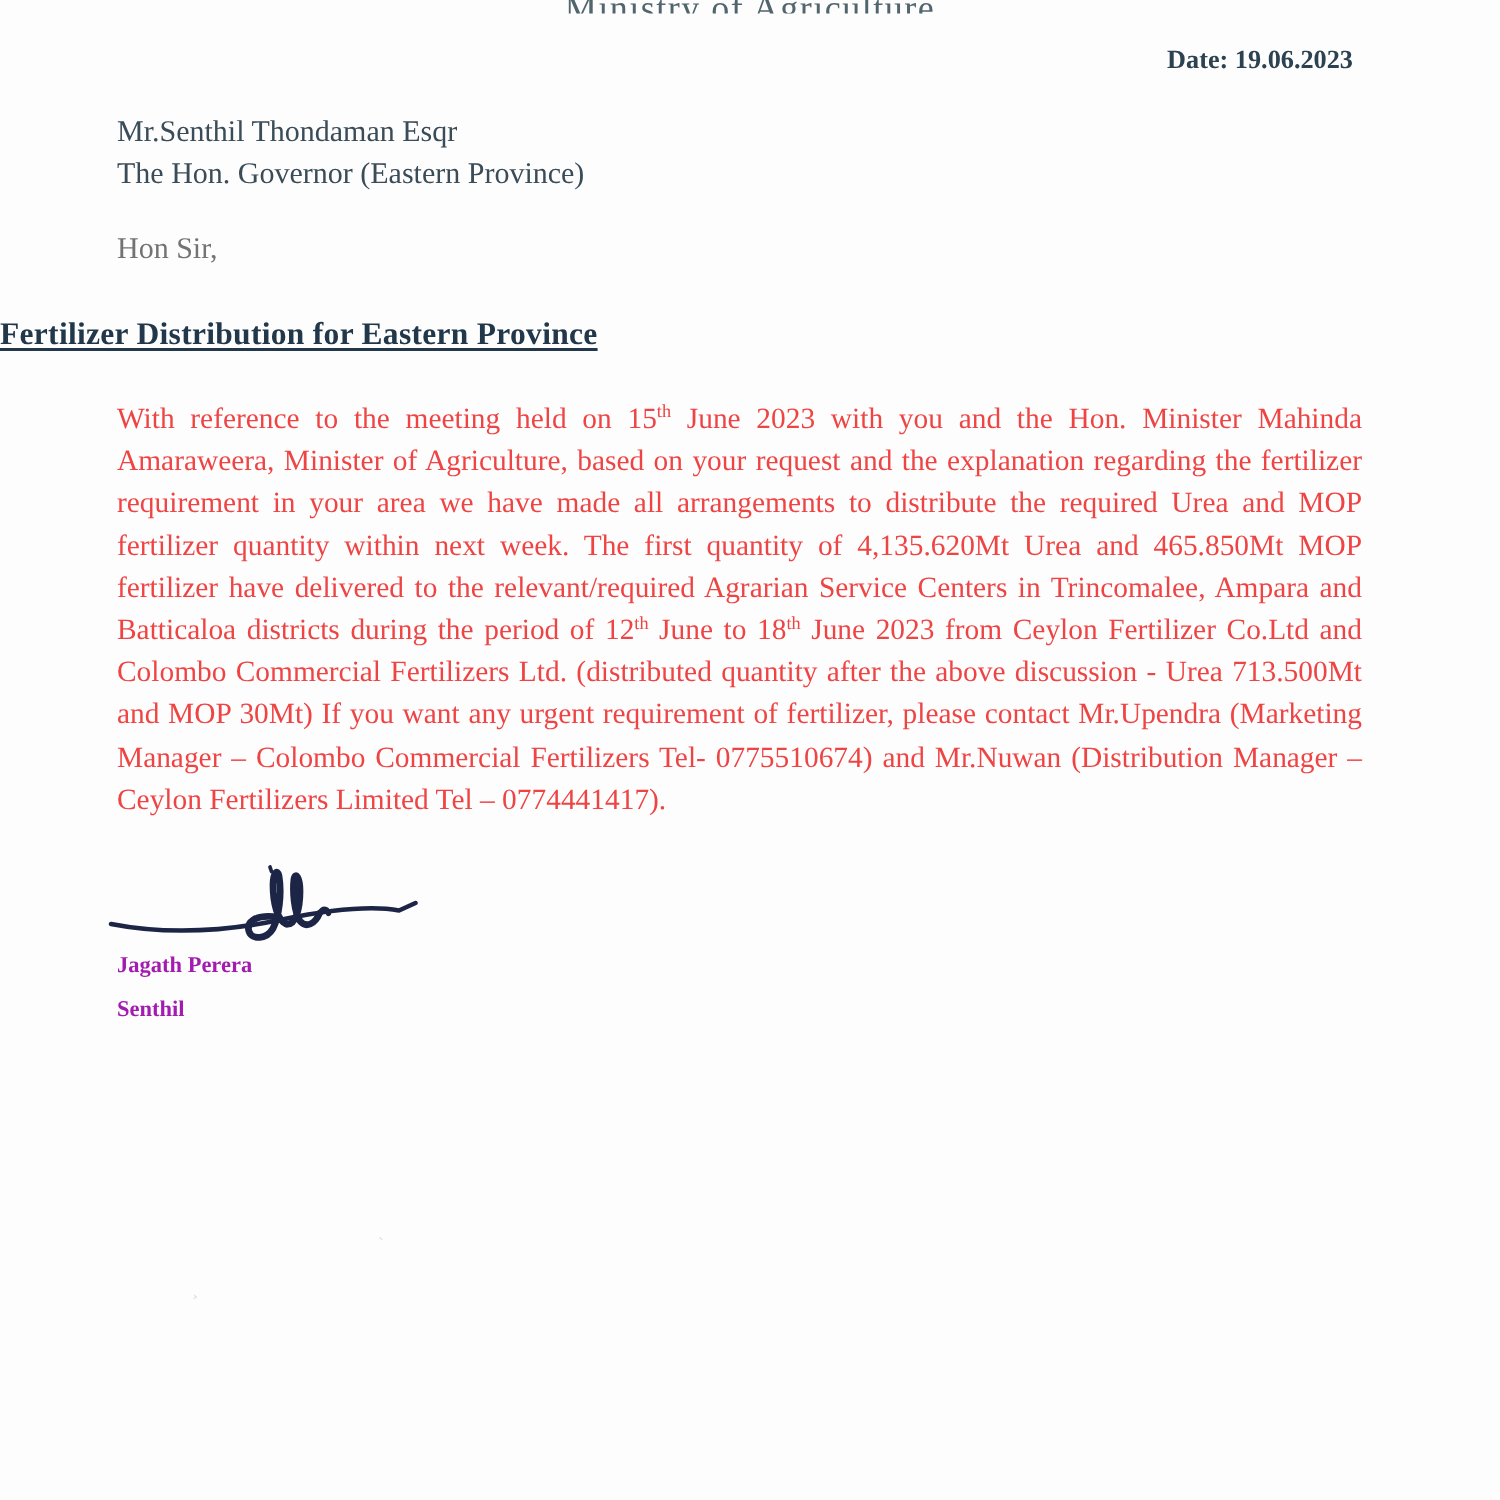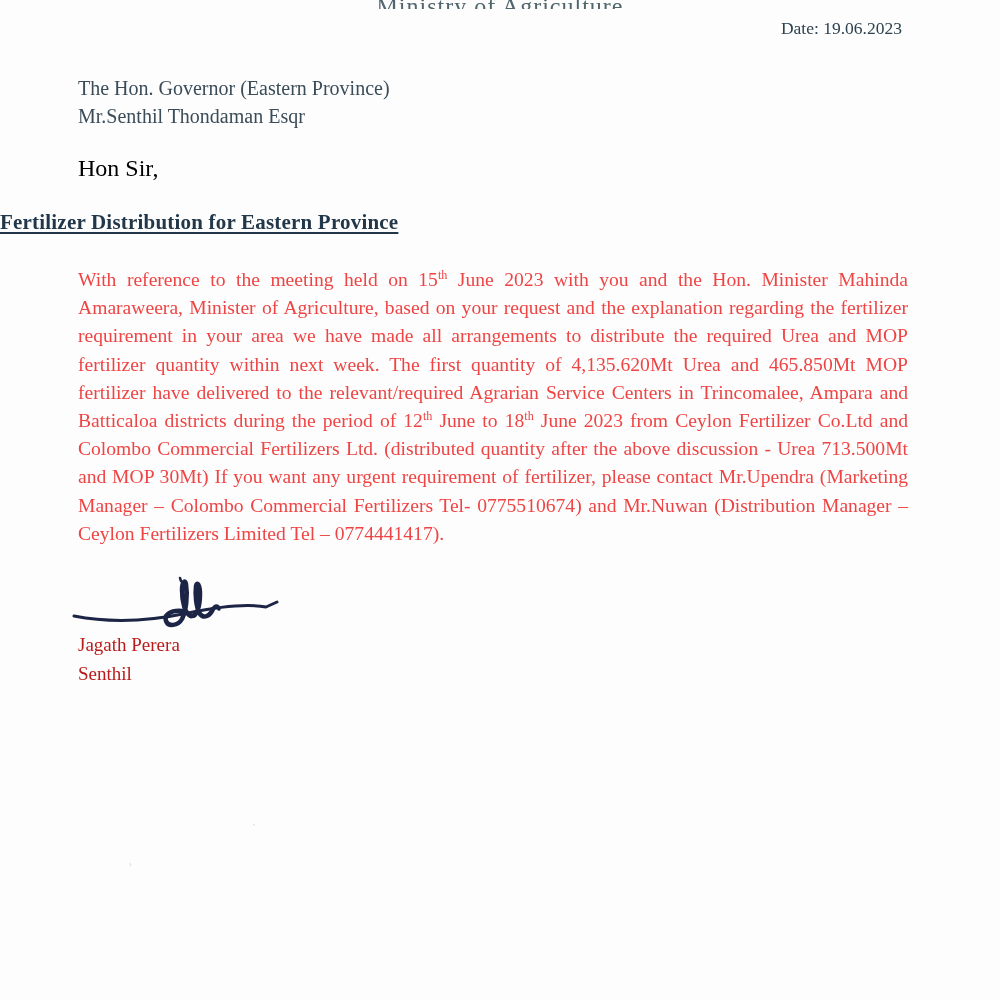--- a/index.html
+++ b/index.html
@@ -15,68 +15,68 @@
   .top-strip{
     position:absolute;top:0;left:0;width:100%;height:9px;
     overflow:hidden;text-align:center;
   }
   .top-strip .clip-text{
     display:inline-block;margin-top:-20px;
     font-size:24px;letter-spacing:1px;color:#51656d;
     filter:blur(0.4px);
   }
   .date{
-    position:absolute;top:18px;right:98px;
-    font-size:17.5px;font-weight:normal;color:#2c4250;
+    position:absolute;top:29px;right:98px;
+    font-size:17.5px;font-weight:bold;color:#2c4250;
   }
   .recipient{
     position:absolute;top:74px;left:78px;
     font-size:20px;line-height:28px;color:#3a4c58;
   }
   .salutation{
     position:absolute;top:155px;left:78px;
-    font-size:24px;color:#000000;
+    font-size:20px;color:#737373;
   }
   .letter-title{
     position:absolute;top:210px;left:0;width:100%;
     font-size:21px;font-weight:bold;
     text-decoration:underline;text-underline-offset:3px;
     color:#22384a;letter-spacing:0.2px;
   }
   .body-par{
     position:absolute;top:266px;left:78px;width:830px;
     font-size:19.6px;line-height:28.2px;
     text-align:justify;text-align-last:left;
     color:#ef4444;
   }
   .body-par sup{font-size:62%;line-height:0;vertical-align:7px;}
   .signature-block{position:absolute;left:70px;top:576px;}
   .sig-svg{display:block;}
   .signatory{
     position:absolute;top:630px;left:78px;
-    font-size:19px;font-weight:normal;line-height:29px;color:#b91c1c;
+    font-size:15px;font-weight:bold;line-height:29px;color:#a21caf;
   }
   .artifact{
     position:absolute;color:#d9dcdc;font-size:12px;
   }
 </style>
 </head>
 <body>
 
 <div id="page">
 
   <div class="top-strip">
     <span class="clip-text">Ministry of Agriculture</span>
   </div>
 
   <div class="date">Date: 19.06.2023</div>
 
   <div class="recipient">
+    <div>Mr.Senthil Thondaman Esqr</div>
     <div>The Hon. Governor (Eastern Province)</div>
-    <div>Mr.Senthil Thondaman Esqr</div>
   </div>
 
   <div class="salutation">Hon Sir,</div>
 
   <div class="letter-title">Fertilizer Distribution for Eastern Province</div>
 
   <div class="body-par">With reference to the meeting held on 15<sup>th</sup> June 2023 with you and the Hon. Minister Mahinda Amaraweera, Minister of Agriculture, based on your request and the explanation regarding the fertilizer requirement in your area we have made all arrangements to distribute the required Urea and MOP fertilizer quantity within next week. The first quantity of 4,135.620Mt Urea and 465.850Mt MOP fertilizer have delivered to the relevant/required Agrarian Service Centers in Trincomalee, Ampara and Batticaloa districts during the period of 12<sup>th</sup> June to 18<sup>th</sup> June 2023 from Ceylon Fertilizer Co.Ltd and Colombo Commercial Fertilizers Ltd. (distributed quantity after the above discussion - Urea 713.500Mt and MOP 30Mt) If you want any urgent requirement of fertilizer, please contact Mr.Upendra (Marketing Manager – Colombo Commercial Fertilizers Tel- 0775510674) and Mr.Nuwan (Distribution Manager – Ceylon Fertilizers Limited Tel – 0774441417).</div>
 
   <div class="signature-block">
     <svg class="sig-svg" width="220" height="58" viewBox="0 0 220 58">

